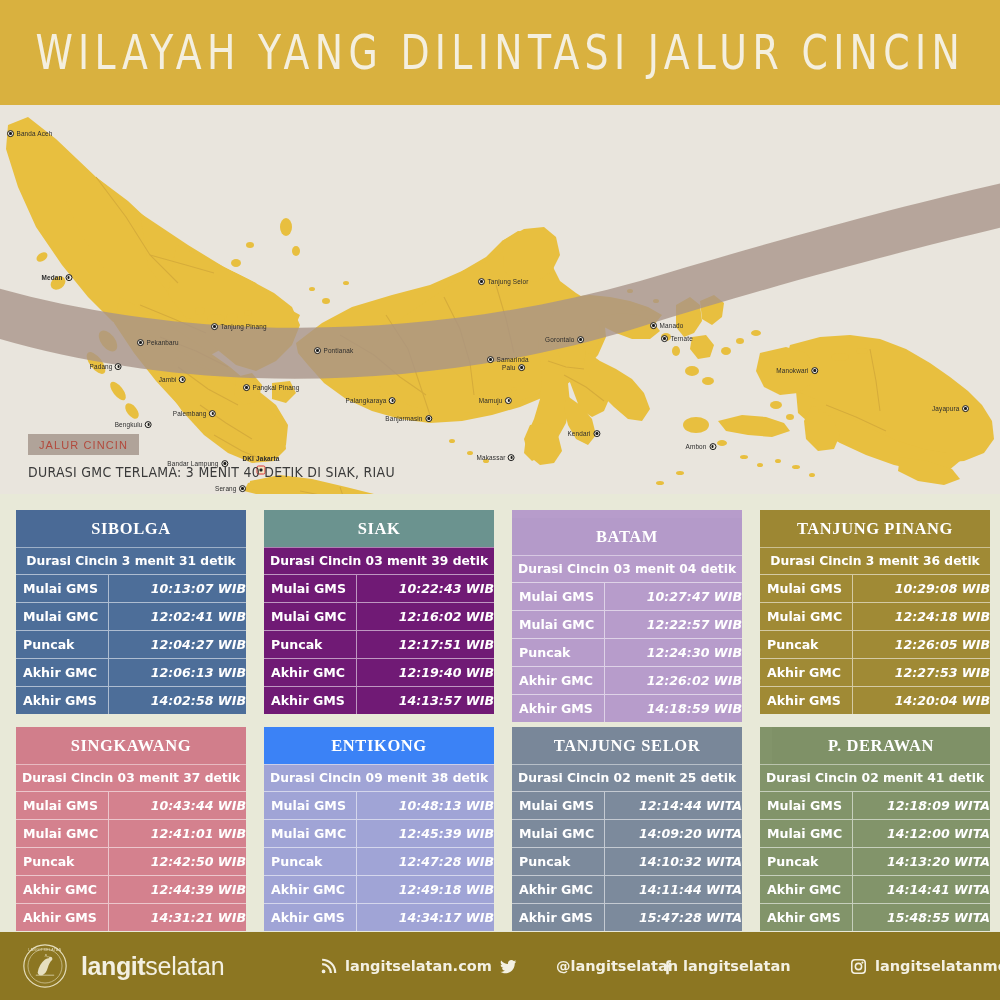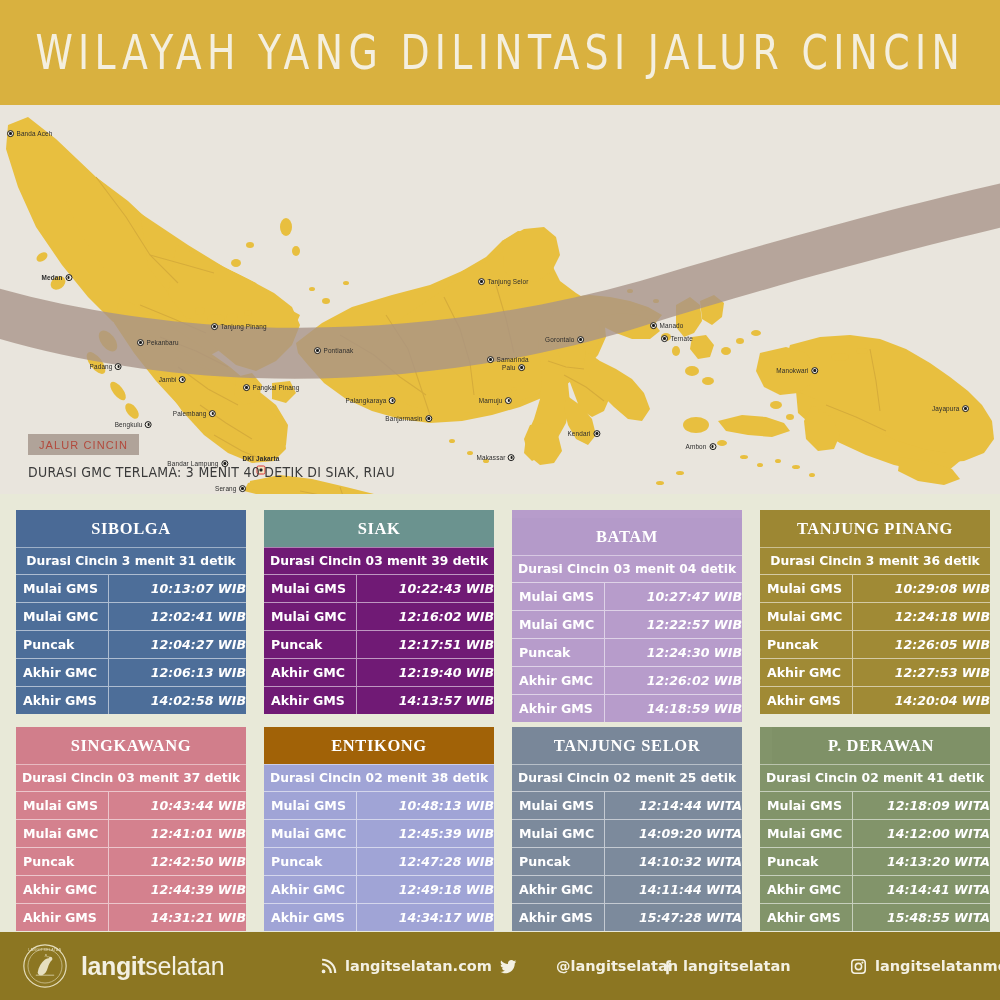--- a/index.html
+++ b/index.html
@@ -453,22 +453,22 @@
         <div class="row">
           <div class="lbl">Akhir GMC</div>
           <div class="val">12:44:39 WIB</div>
         </div>
         <div class="row">
           <div class="lbl">Akhir GMS</div>
           <div class="val">14:31:21 WIB</div>
         </div>
       </div>
       <div class="card" style="left: 264px; top: 233px; background: rgb(160, 164, 214);">
-        <div class="ch" style="background: #a16207;">ENTIKONG</div>
-        <div class="cd">Durasi Cincin 02 menit 38 detik</div>
+        <div class="ch" style="background: #3b82f6;">ENTIKONG</div>
+        <div class="cd">Durasi Cincin 09 menit 38 detik</div>
         <div class="row">
           <div class="lbl">Mulai GMS</div>
           <div class="val">10:48:13 WIB</div>
         </div>
         <div class="row">
           <div class="lbl">Mulai GMC</div>
           <div class="val">12:45:39 WIB</div>
         </div>
         <div class="row">
           <div class="lbl">Puncak</div>

